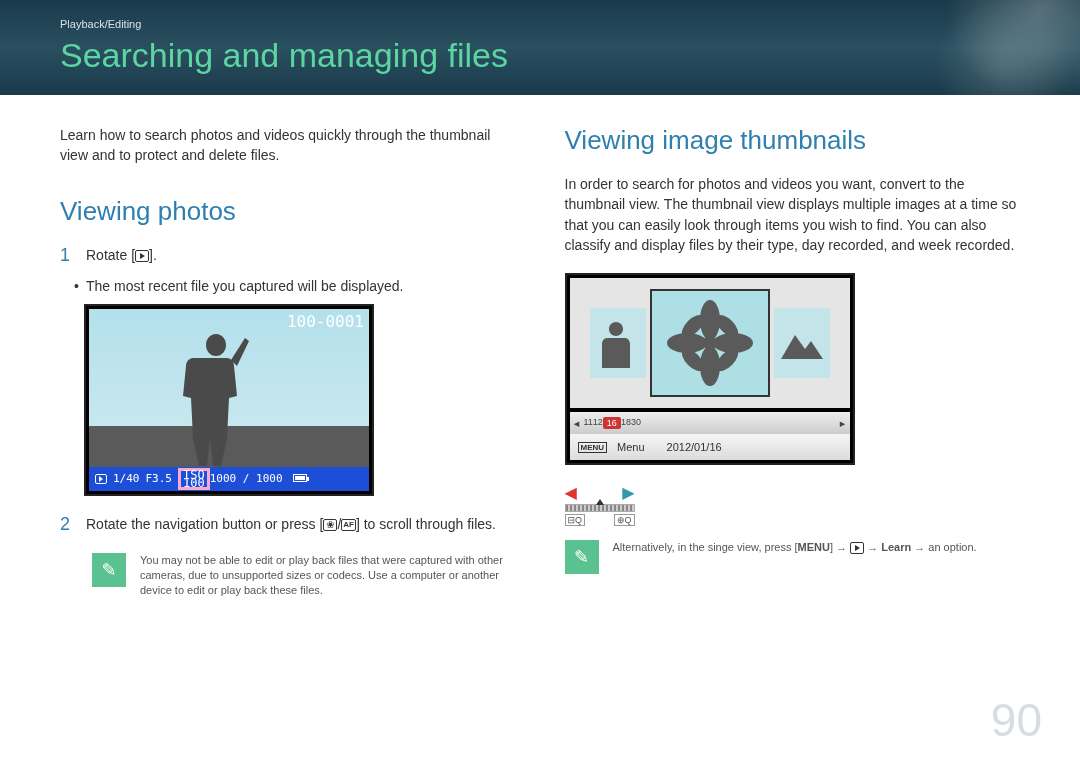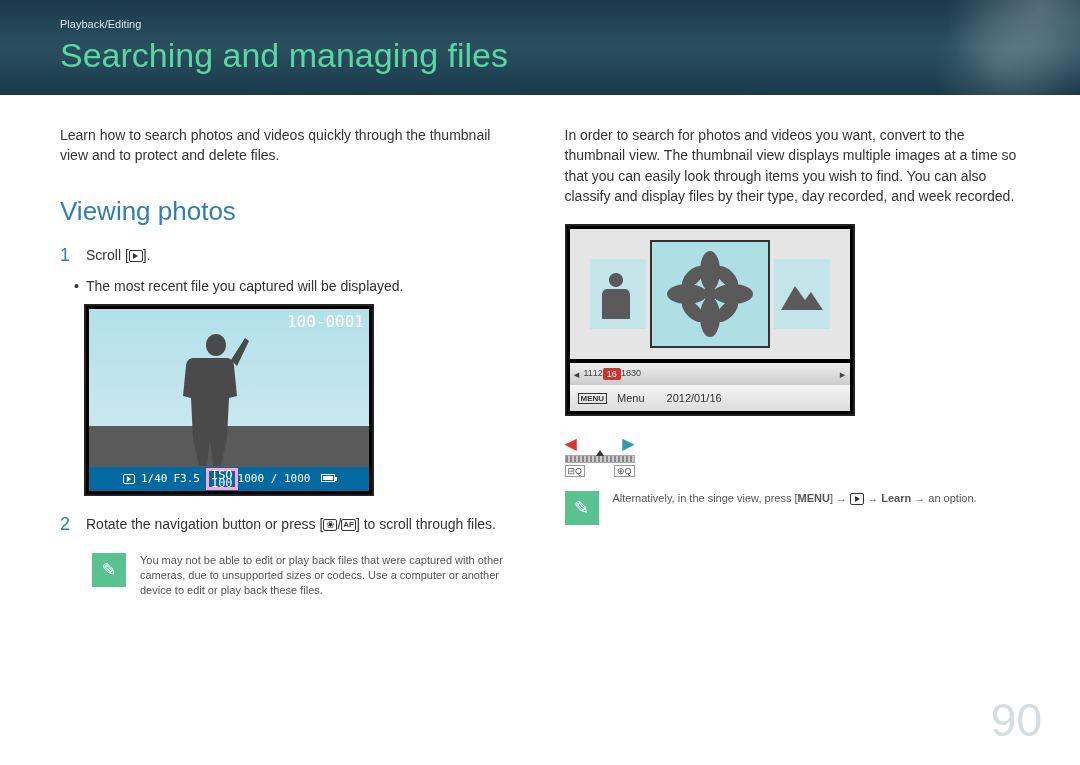--- a/index.html
+++ b/index.html
@@ -72,22 +72,22 @@
   .lcd1 {
     width: 290px; height: 192px; border:2px solid #222; margin:6px 0 18px 24px;
     background:#000; position:relative;
   }
   .lcd1-sky { position:absolute; left:3px; right:3px; top:3px; height:158px;
     background: linear-gradient(to bottom, #b3e0eb 0%, #cfeaf0 100%);}
   .lcd1-ground{ position:absolute; left:3px; right:3px; top:120px; height:41px; background:#5a5a5a;}
   .lcd1-person{ position:absolute; left:95px; top:22px; width:70px; height:140px;}
   .lcd1-person svg { width:100%; height:100%;}
   .lcd1-topright{ position:absolute; top:6px; right:8px; color:#fff; font-size:16px; font-family:monospace;}
-  .lcd1-bar{ position:absolute; left:3px; right:3px; bottom:3px; height:24px; background:#0369a1; color:#fff;
-    font-size:11px; font-family:monospace; display:flex; align-items:center; padding:7px 6px; justify-content:center;}
+  .lcd1-bar{ position:absolute; left:3px; right:3px; bottom:3px; height:24px; background:#1d4ed8; color:#fff;
+    font-size:11px; font-family:monospace; display:flex; align-items:center; padding:7px 6px; justify-content:flex-start;}
   .lcd1-bar-left{display:flex; align-items:center; gap:6px;}
   .lcd1-play{ display:inline-block;border:1px solid #fff;border-radius:2px;width:12px;height:10px;position:relative;}
   .lcd1-play::after{content:"";position:absolute;left:3px;top:1px;border-left:4px solid #fff;border-top:3px solid transparent;border-bottom:3px solid transparent;}
   .iso{display:inline-block;border:3px solid #f9a8d4;font-size:12px;padding:0 2px;line-height:8px;}
   .batt{display:inline-block;width:14px;height:8px;border:1px solid #fff;position:relative;margin-left:4px;}
   .batt::after{content:"";position:absolute;left:1px;top:1px;right:1px;bottom:1px;background:#fff;}
   .batt::before{content:"";position:absolute;right:-3px;top:2px;width:2px;height:4px;background:#fff;}
   
   .note {
     display:flex; gap:14px; background:#fff; padding:6px 8px; margin-left:24px; max-width:430px;
@@ -141,21 +141,21 @@
 
 <div class="content">
   <div class="col">
     <p class="intro">Learn how to search photos and videos quickly through the thumbnail view and to protect and delete files.</p>
 
     <h2 class="section-heading">Viewing photos</h2>
 
     <div class="step">
       <span class="step-num">1</span>
       <span class="step-text">
-        <span>Scroll [</span><span class="icon-box"><span class="play-tri"></span></span><span>].</span>
+        <span>Rotate [</span><span class="icon-box"><span class="play-tri"></span></span><span>].</span>
       </span>
     </div>
     <div class="bullet">The most recent file you captured will be displayed.</div>
 
     <div class="lcd1">
       <div class="lcd1-sky"></div>
       <div class="lcd1-ground"></div>
       <div class="lcd1-person">
         <svg viewBox="0 0 70 140">
             <path fill="#4a4a4a" d="M35 6c6 0 10 5 10 11s-4 11-10 11-10-5-10-11 4-11 10-11zM24 30h22c4 0 7 4 7 8l3 30-8 2-2 40-6 28h-8l-3-28-3 28h-8l-6-28-2-40-8-2 3-30c0-4 3-8 7-8zM50 32l14-22 4 3-12 25z"></path>
@@ -183,20 +183,21 @@
       </span>
     </div>
 
     <div class="note">
       <div class="note-icon">✎</div>
       <div class="note-text">You may not be able to edit or play back files that were captured with other cameras, due to unsupported sizes or codecs. Use a computer or another device to edit or play back these files.</div>
     </div>
   </div>
 
   <div class="col">
+    <h2 class="section-heading">Viewing image thumbnails</h2>
     <p class="right-intro">In order to search for photos and videos you want, convert to the thumbnail view. The thumbnail view displays multiple images at a time so that you can easily look through items you wish to find. You can also classify and display files by their type, day recorded, and week recorded.</p>
 
     <div class="lcd2">
       <div class="lcd2-area">
         <div class="thumb side">
           <svg width="40" height="50" viewBox="0 0 40 50">
               <path fill="#5a5a5a" d="M18 4c4 0 7 3 7 7s-3 7-7 7-7-3-7-7 3-7 7-7zM9 20h18c3 0 5 3 5 6v24H4V26c0-3 2-6 5-6z"></path>
             </svg>
         </div>
         <div class="thumb center">

